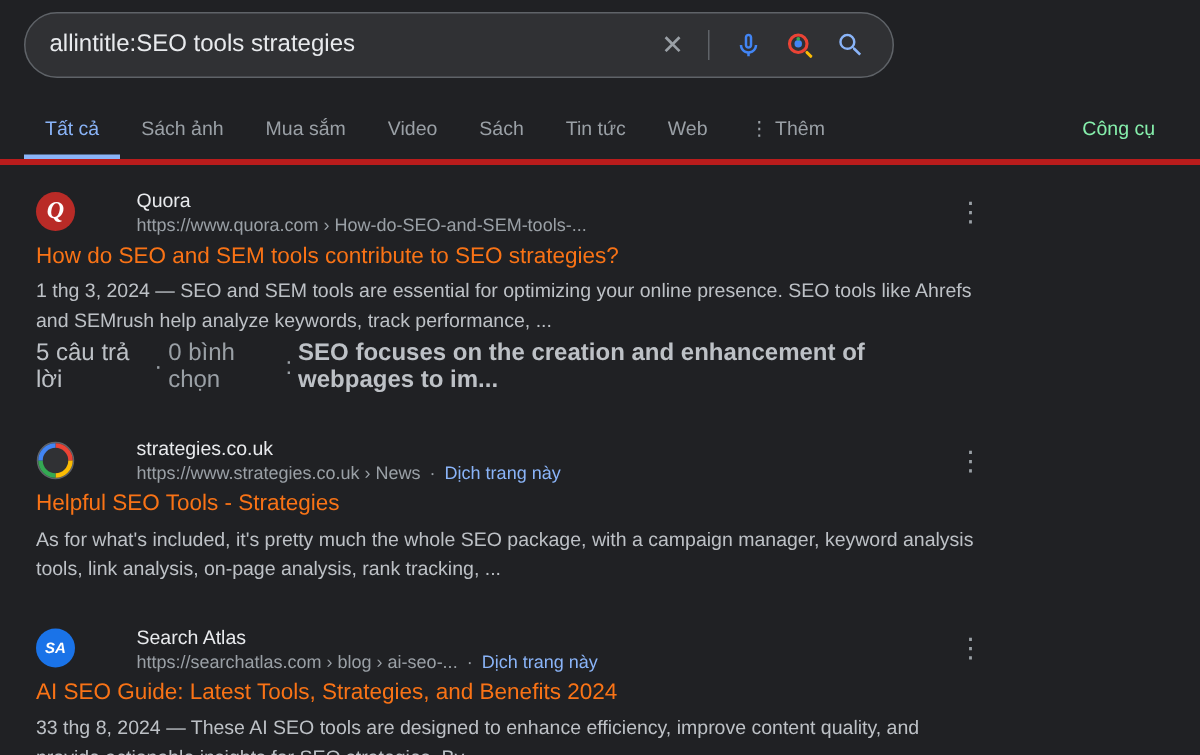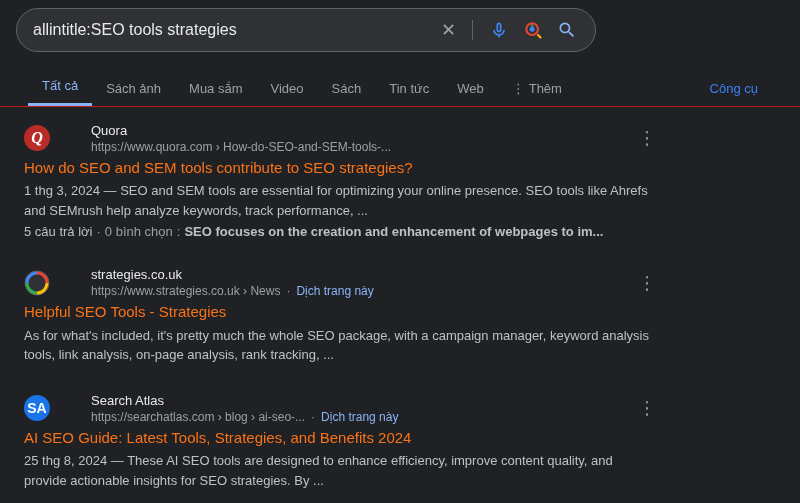--- a/index.html
+++ b/index.html
@@ -59,23 +59,23 @@
     }
     .search-icon-btn.clear { color: #9aa0a6; }
     .search-icon-btn.mic { color: #4285f4; font-size: 20px; }
     .search-icon-btn.lens { color: #ea4335; }
     .search-icon-btn.search-btn { color: #8ab4f8; font-size: 20px; }
     .divider-line { width: 1px; height: 20px; background: #5f6368; margin: 0 4px; }
 
     
     .tabs-container {
       display: flex;
-      align-items: flex-end;
-      border-bottom: 1px solid #b91c1c;
-      padding: 0 28px;
+      align-items: flex-start;
+      border-bottom: 4px solid #b91c1c;
+      padding: 0 16px;
       margin-top: 4px;
     }
     .tab-item {
       padding: 12px 14px 10px 14px;
       font-size: 13px;
       color: #9aa0a6;
       cursor: pointer;
       white-space: nowrap;
       position: relative;
       text-decoration: none;
@@ -84,21 +84,21 @@
       color: #8ab4f8;
       border-bottom: 3px solid #8ab4f8;
     }
     .more-tab {
       display: flex;
       align-items: center;
       gap: 4px;
     }
     .tools-tab {
       margin-left: auto;
-      color: #3b82f6;
+      color: #86efac;
     }
 
     
     .results-container {
       padding: 16px 24px;
       max-width: 680px;
     }
 
     .result-item {
       margin-bottom: 28px;
@@ -175,21 +175,21 @@
     }
 
     .result-snippet {
       font-size: 13px;
       color: #bdc1c6;
       line-height: 1.5;
       margin-bottom: 4px;
     }
 
     .result-extra {
-      font-size: 13px;
+      font-size: 16px;
       color: #9aa0a6;
       display: flex;
       align-items: center;
       gap: 4px;
     }
     .result-extra .highlight {
       color: #bdc1c6;
     }
     .result-extra .bold-text {
       font-weight: bold;
@@ -206,24 +206,25 @@
     }
 
     
     .strategies-logo {
       width: 26px;
       height: 26px;
     }
 
     
     .searchatlas-icon {
-      font-size: 14px;
+      font-size: 10px;
       font-weight: bold;
       text-align: right;
       line-height: 1.1;
+      font-style: italic;
     }
   </style>
 </head>
 <body>
 
 <div class="search-bar-container">
   <div class="search-bar">
     <input type="text" class="search-input" value="allintitle:SEO tools strategies" style="">
     <div class="search-icons">
       <button class="search-icon-btn clear">✕</button>
@@ -327,18 +328,18 @@
         <span class="site-url">
           <span>https://searchatlas.com › blog › ai-seo-...</span>
           <span>·</span>
           <a href="#" class="translate-link">Dịch trang này</a>
         </span>
       </div>
       <span class="more-options">⋮</span>
     </div>
     <a class="result-title" href="#">AI SEO Guide: Latest Tools, Strategies, and Benefits 2024</a>
     <p class="result-snippet">
-      <span>25 thg 8, 2024</span>
+      <span>33 thg 8, 2024</span>
       <span>— These AI SEO tools are designed to enhance efficiency, improve content quality, and provide actionable insights for SEO strategies. By ...</span>
     </p>
   </div>
 
 </div>
 
 </body></html>

